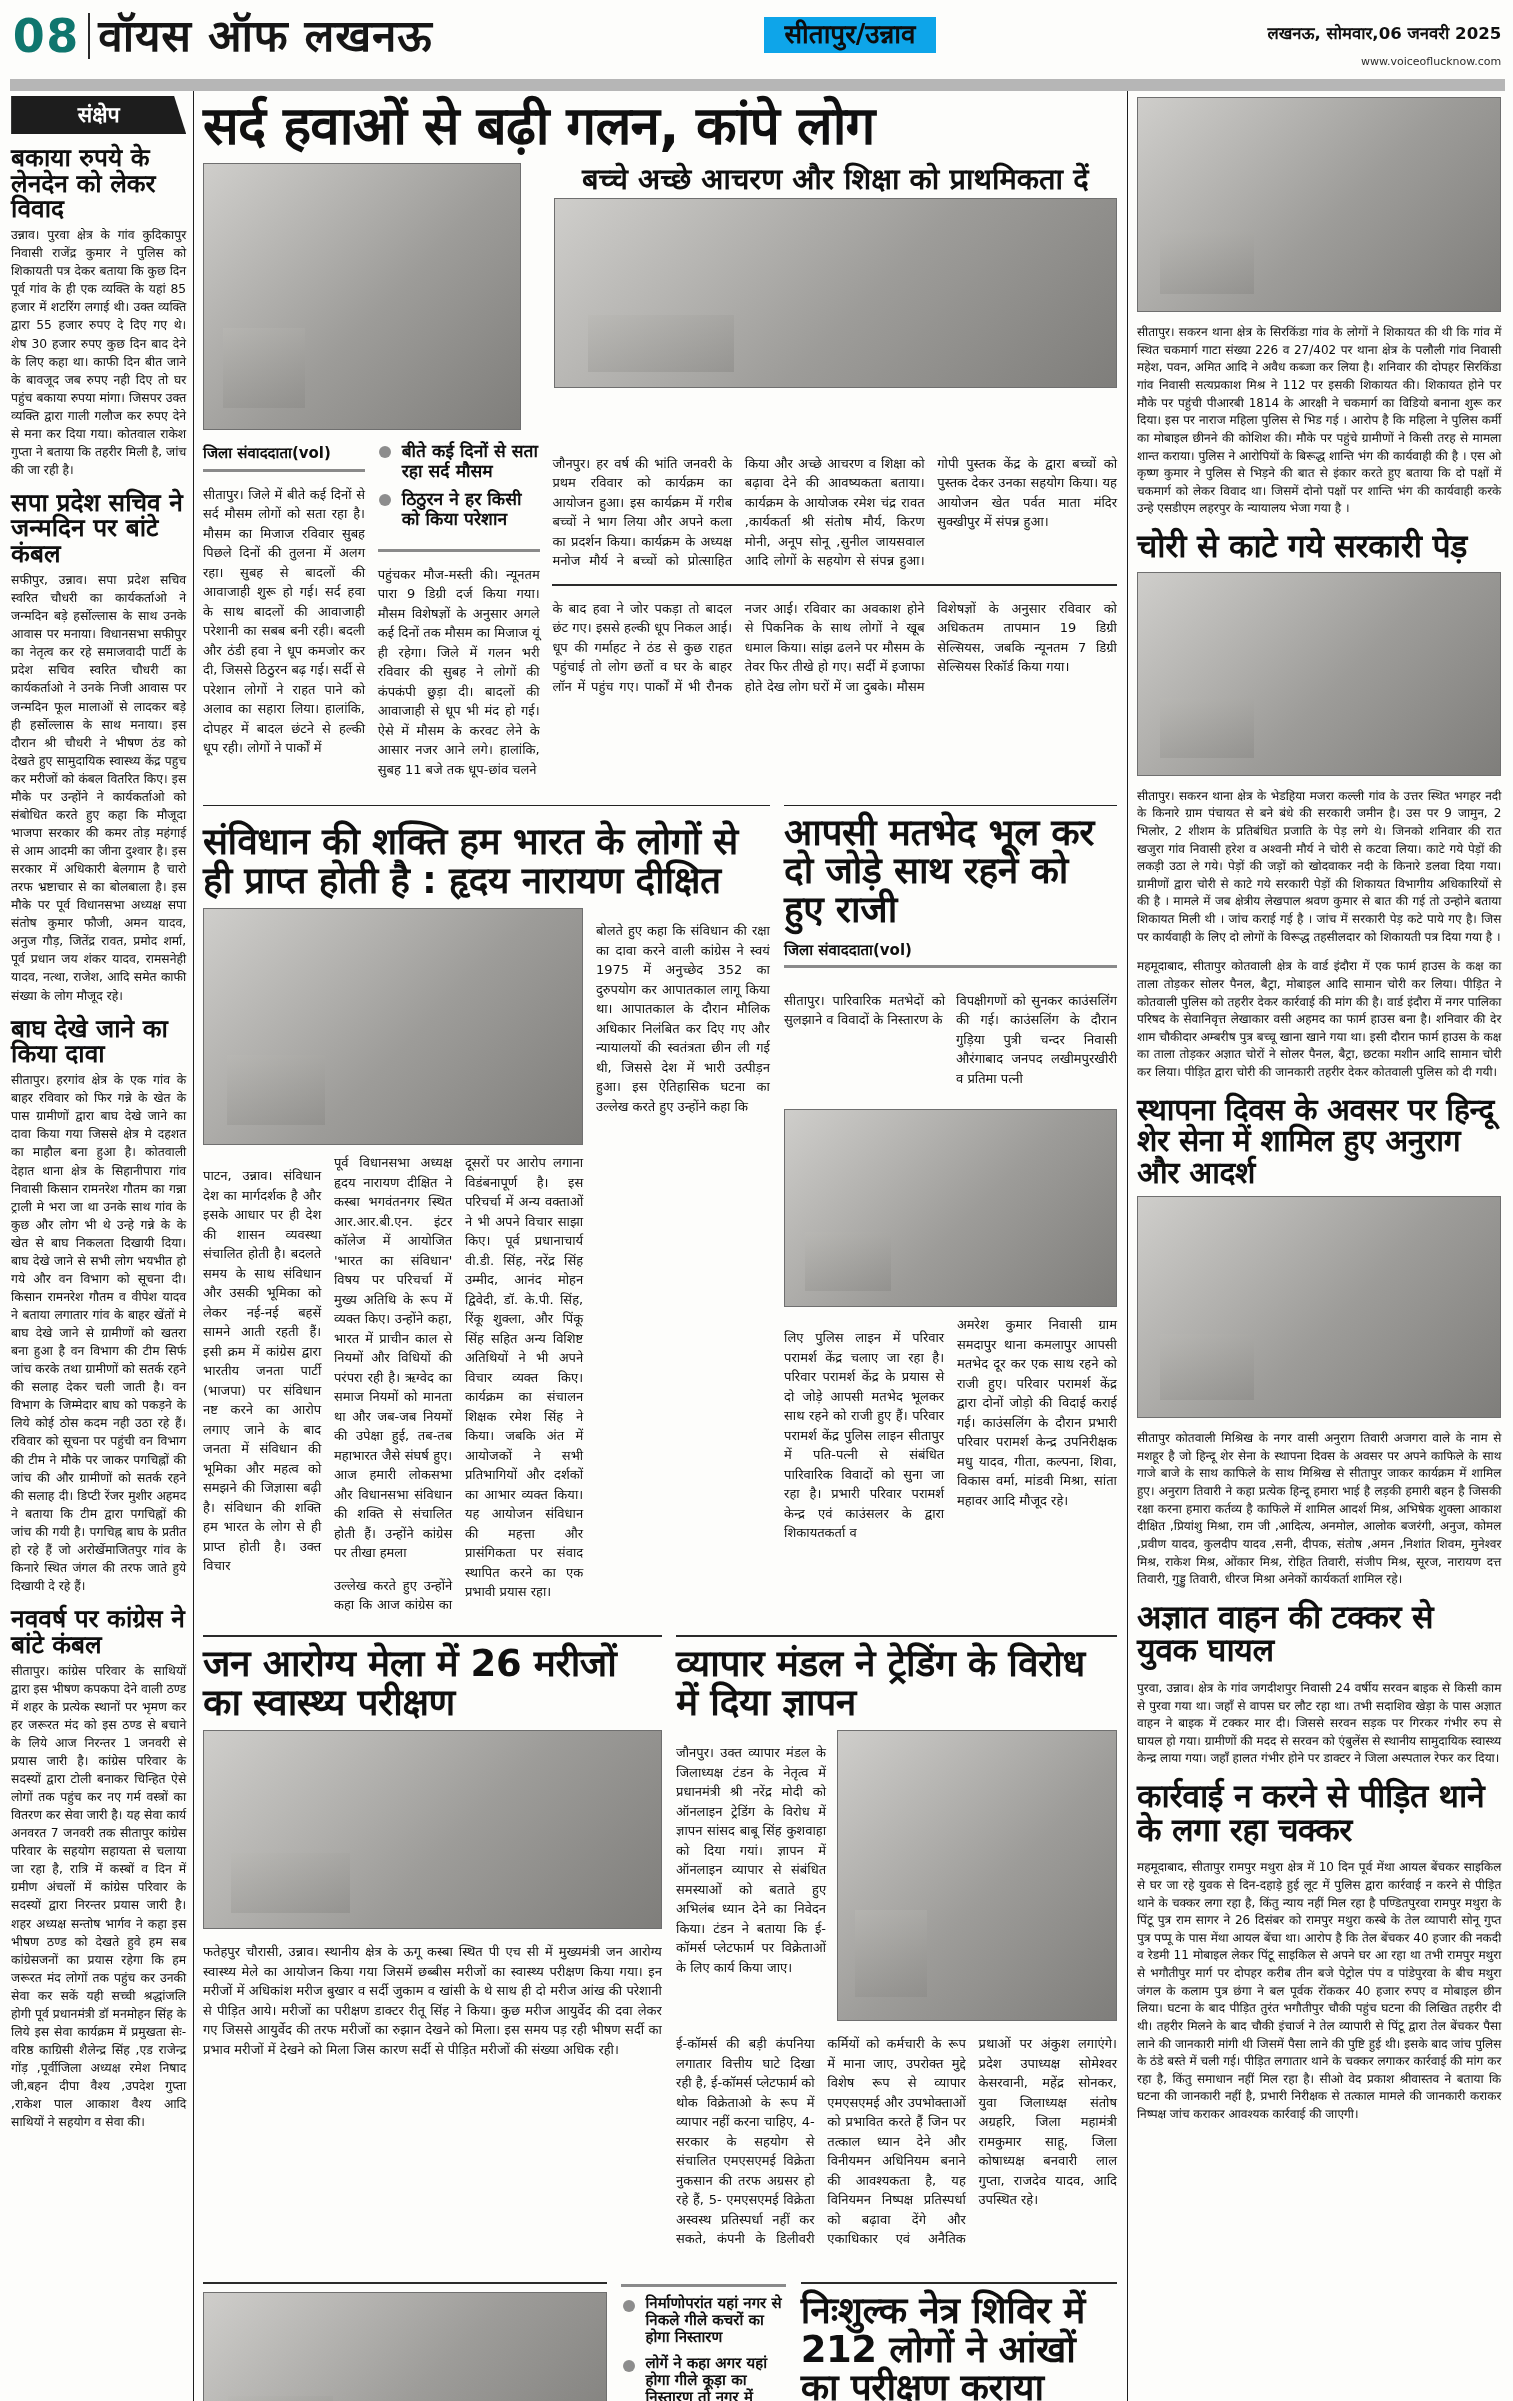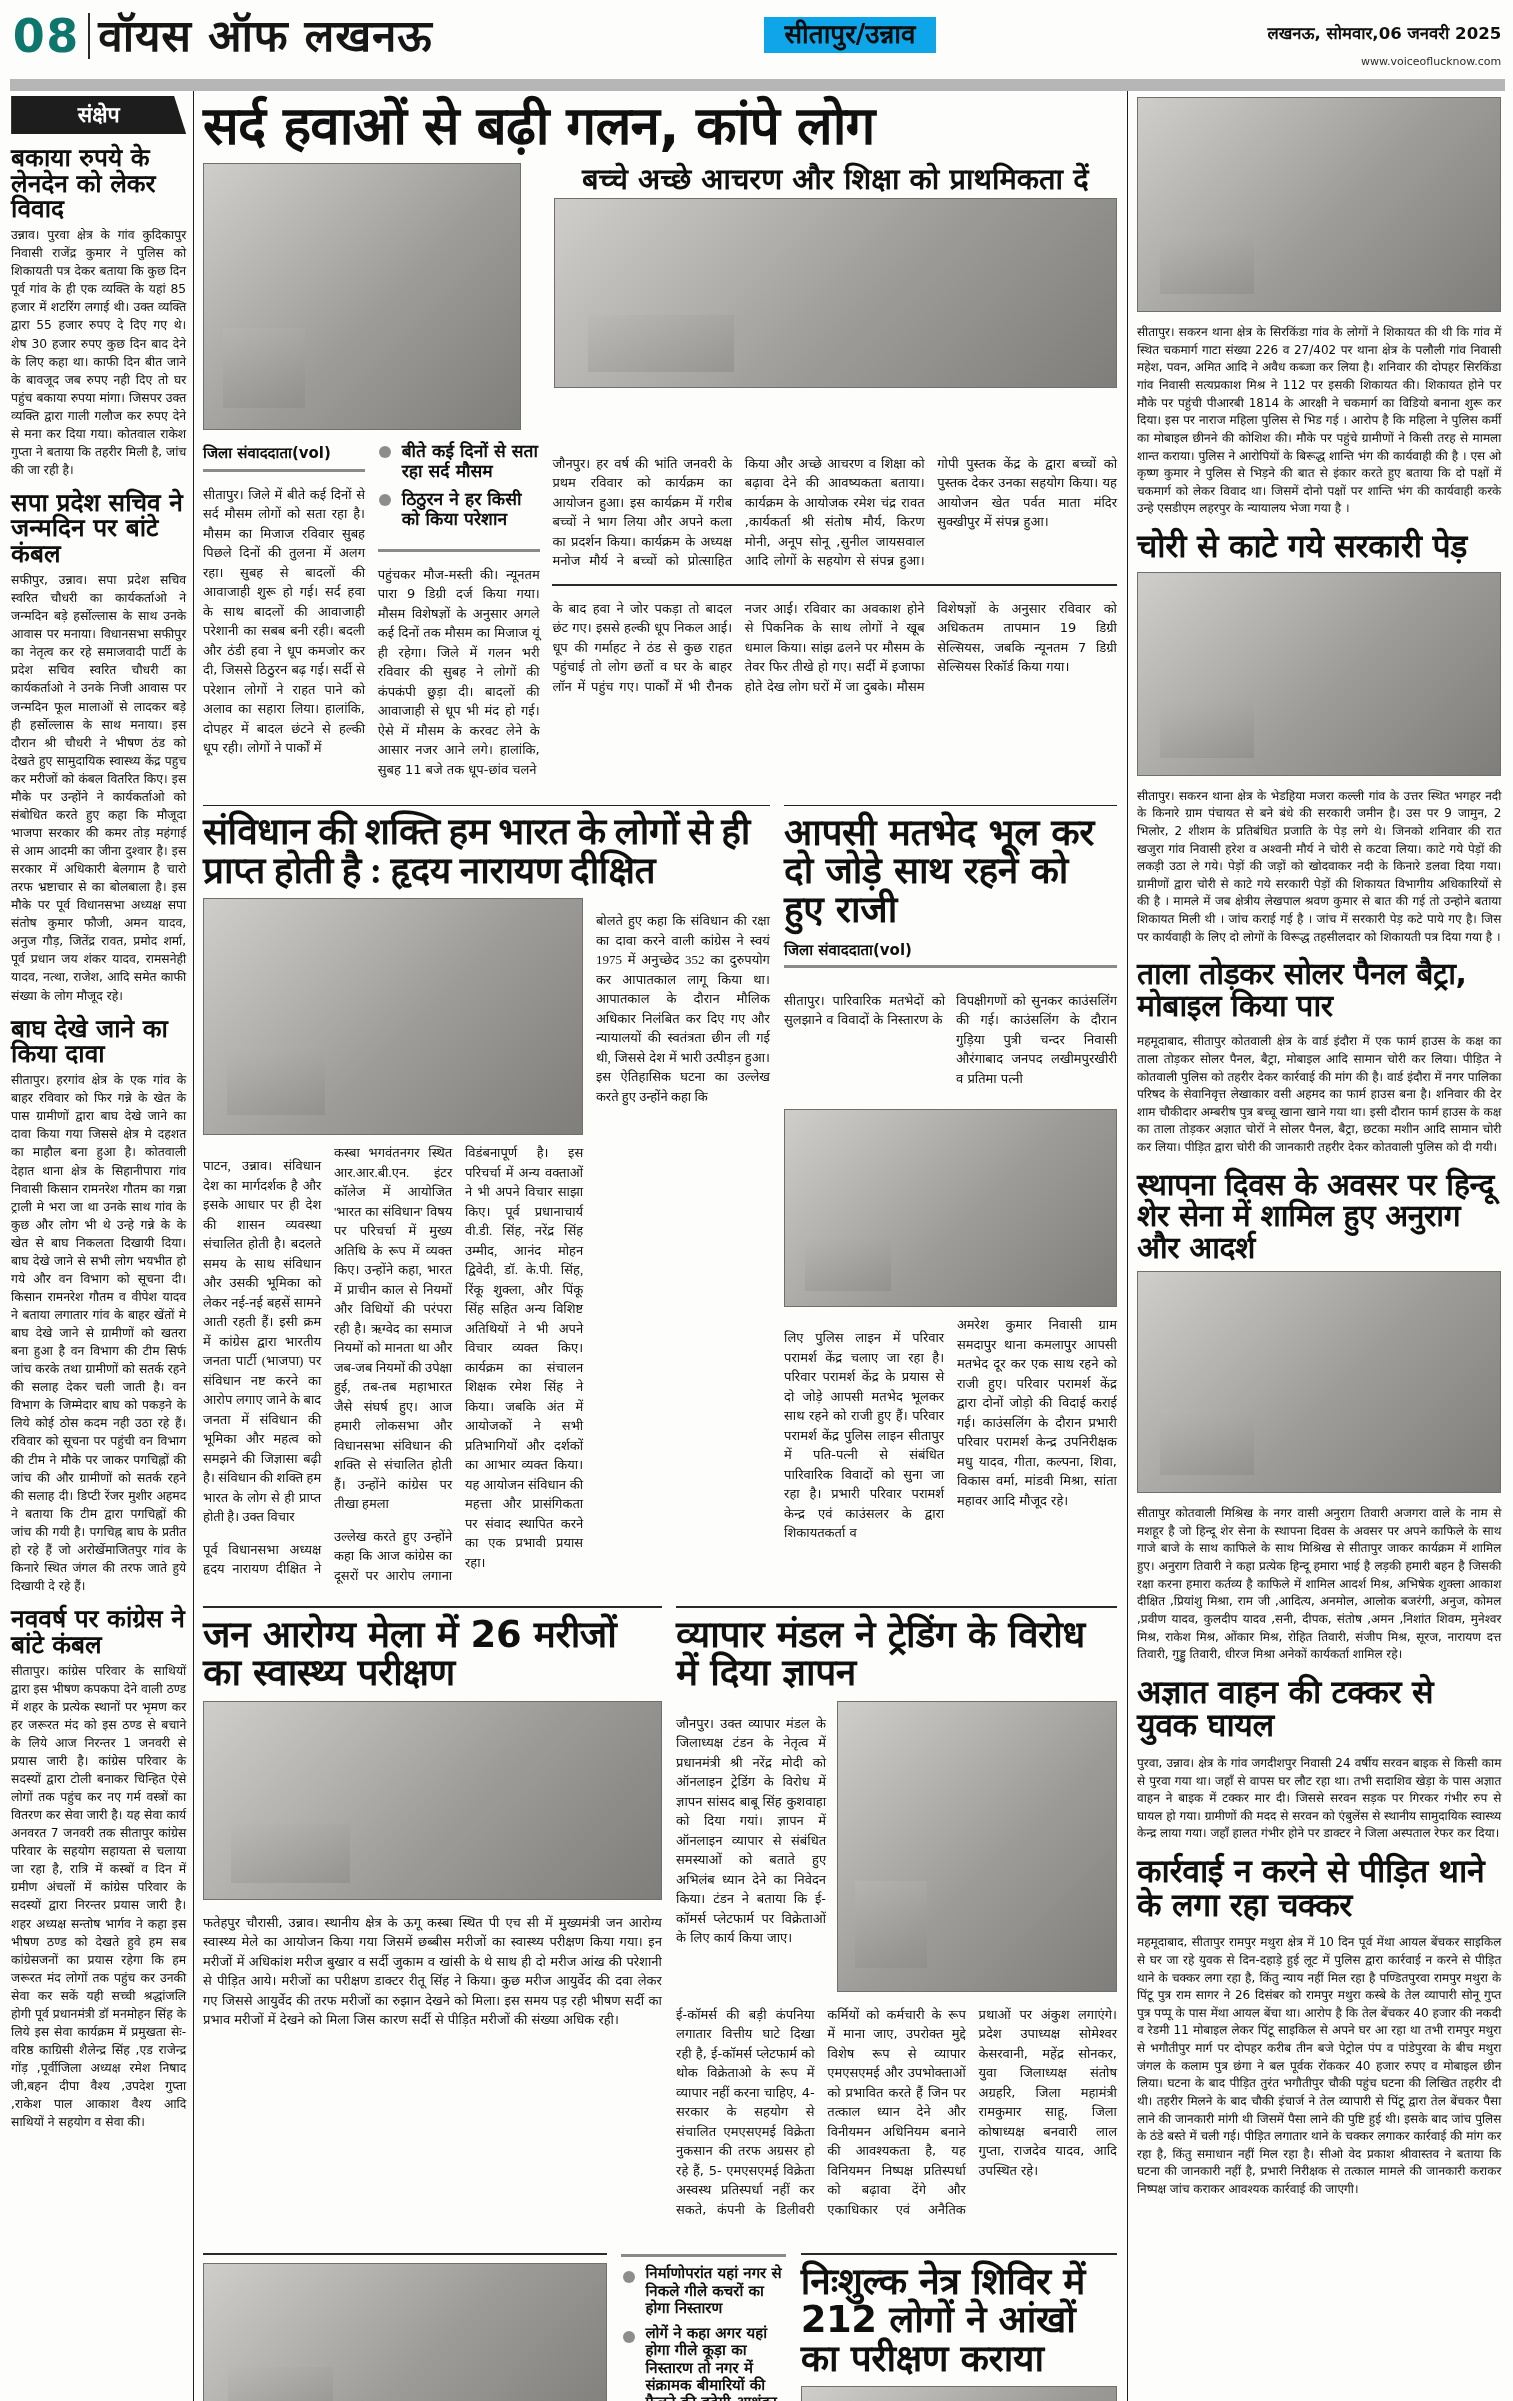--- a/index.html
+++ b/index.html
@@ -53,21 +53,21 @@
   .bullet { position:relative; padding-left:24px; font-size:17.4px; font-weight:900; line-height:1.15; margin-bottom:8px; }
   .bullet:before { content:""; position:absolute; left:1.6px; top:5.5px; width:12px; height:12px; border-radius:50%; background:#8d8d8d; }
   .bodytext { font-size:13px; line-height:1.5; text-align:justify; }
   .w-right { flex:1 1 auto; min-width:0; }
   .cols3 { column-count:3; column-gap:12.7px; }
   .cols2 { column-count:2; column-gap:12.7px; }
 
   
   .band { display:flex; gap:14.2px; margin-top:12.7px; }
   .mid-h { font-size:37px; font-weight:900; line-height:1.04; margin:3.2px 0 8px 0; letter-spacing:-0.4px; }
-  .const-block { flex:1 1 63%; min-width:0; border-top:1.6px solid #222; padding-top:4px;font-family:Liberation Serif, serif; }
+  .const-block { flex:1 1 63%; min-width:0; border-top:1.6px solid #222; padding-top:14px; }
   .const-body { display:flex; gap:12.7px; }
   .const-left { flex:1 1 72%; min-width:0; }
   .const-photo { height:237px; margin-bottom:8px; }
   .const-tallcol { flex:0 0 174px; width:174px; }
   .counsel-block { flex:1 1 37%; min-width:0; border-top:1.6px solid #222; padding-top:4.7px; }
   .counsel-intro { display:flex; gap:11px; margin-top:3.2px; }
   .counsel-intro .bodytext { flex:1; }
   .counsel-photo { height:198px; margin:8px 0; }
 
   .fair-block { flex:1 1 51%; min-width:0; }
@@ -247,21 +247,20 @@
         <p class="rail-body">सीतापुर। सकरन थाना क्षेत्र के सिरकिंडा गांव के लोगों ने शिकायत की थी कि गांव में स्थित चकमार्ग गाटा संख्या 226 व 27/402 पर थाना क्षेत्र के पलौली गांव निवासी महेश, पवन, अमित आदि ने अवैध कब्जा कर लिया है। शनिवार की दोपहर सिरकिंडा गांव निवासी सत्यप्रकाश मिश्र ने 112 पर इसकी शिकायत की। शिकायत होने पर मौके पर पहुंची पीआरबी 1814 के आरक्षी ने चकमार्ग का विडियो बनाना शुरू कर दिया। इस पर नाराज महिला पुलिस से भिड गई । आरोप है कि महिला ने पुलिस कर्मी का मोबाइल छीनने की कोशिश की। मौके पर पहुंचे ग्रामीणों ने किसी तरह से मामला शान्त कराया। पुलिस ने आरोपियों के बिरूद्ध शान्ति भंग की कार्यवाही की है । एस ओ कृष्ण कुमार ने पुलिस से भिड़ने की बात से इंकार करते हुए बताया कि दो पक्षों में चकमार्ग को लेकर विवाद था। जिसमें दोनो पक्षों पर शान्ति भंग की कार्यवाही करके उन्हे एसडीएम लहरपुर के न्यायालय भेजा गया है ।</p>
       </div>
 
       <div class="rail-article">
         <h2 class="rail-h2">चोरी से काटे गये सरकारी पेड़</h2>
         <div class="photo rail-photo" style="height:204px"></div>
         <p class="rail-body">सीतापुर। सकरन थाना क्षेत्र के भेडहिया मजरा कल्ली गांव के उत्तर स्थित भगहर नदी के किनारे ग्राम पंचायत से बने बंधे की सरकारी जमीन है। उस पर 9 जामुन, 2 भिलोर, 2 शीशम के प्रतिबंधित प्रजाति के पेड़ लगे थे। जिनको शनिवार की रात खजुरा गांव निवासी हरेश व अश्वनी मौर्य ने चोरी से कटवा लिया। काटे गये पेड़ों की लकड़ी उठा ले गये। पेड़ों की जड़ों को खोदवाकर नदी के किनारे डलवा दिया गया। ग्रामीणों द्वारा चोरी से काटे गये सरकारी पेड़ों की शिकायत विभागीय अधिकारियों से की है । मामले में जब क्षेत्रीय लेखपाल श्रवण कुमार से बात की गई तो उन्होने बताया शिकायत मिली थी । जांच कराई गई है । जांच में सरकारी पेड़ कटे पाये गए है। जिस पर कार्यवाही के लिए दो लोगों के विरूद्ध तहसीलदार को शिकायती पत्र दिया गया है ।</p>
       </div>
 
       <div class="rail-article">
-        <h2 class="rail-h2 small">ताला तोड़कर सोलर पैनल बैट्रा, मोबाइल किया पार</h2>
         <p class="rail-body">महमूदाबाद, सीतापुर कोतवाली क्षेत्र के वार्ड इंदौरा में एक फार्म हाउस के कक्ष का ताला तोड़कर सोलर पैनल, बैट्रा, मोबाइल आदि सामान चोरी कर लिया। पीड़ित ने कोतवाली पुलिस को तहरीर देकर कार्रवाई की मांग की है। वार्ड इंदौरा में नगर पालिका परिषद के सेवानिवृत्त लेखाकार वसी अहमद का फार्म हाउस बना है। शनिवार की देर शाम चौकीदार अम्बरीष पुत्र बच्चू खाना खाने गया था। इसी दौरान फार्म हाउस के कक्ष का ताला तोड़कर अज्ञात चोरों ने सोलर पैनल, बैट्रा, छटका मशीन आदि सामान चोरी कर लिया। पीड़ित द्वारा चोरी की जानकारी तहरीर देकर कोतवाली पुलिस को दी गयी।</p>
       </div>
 
       <div class="rail-article">
         <h2 class="rail-h2 small">स्थापना दिवस के अवसर पर हिन्दू शेर सेना में शामिल हुए अनुराग और आदर्श</h2>
         <div class="photo rail-photo" style="height:222px"></div>
         <p class="rail-body">सीतापुर कोतवाली मिश्रिख के नगर वासी अनुराग तिवारी अजगरा वाले के नाम से मशहूर है जो हिन्दू शेर सेना के स्थापना दिवस के अवसर पर अपने काफिले के साथ गाजे बाजे के साथ काफिले के साथ मिश्रिख से सीतापुर जाकर कार्यक्रम में शामिल हुए। अनुराग तिवारी ने कहा प्रत्येक हिन्दू हमारा भाई है लड़की हमारी बहन है जिसकी रक्षा करना हमारा कर्तव्य है काफिले में शामिल आदर्श मिश्र, अभिषेक शुक्ला आकाश दीक्षित ,प्रियांशु मिश्रा, राम जी ,आदित्य, अनमोल, आलोक बजरंगी, अनुज, कोमल ,प्रवीण यादव, कुलदीप यादव ,सनी, दीपक, संतोष ,अमन ,निशांत शिवम, मुनेश्वर मिश्र, राकेश मिश्र, ओंकार मिश्र, रोहित तिवारी, संजीप मिश्र, सूरज, नारायण दत्त तिवारी, गुड्डु तिवारी, धीरज मिश्रा अनेकों कार्यकर्ता शामिल रहे।</p>
       </div>
 
       <div class="rail-article">

